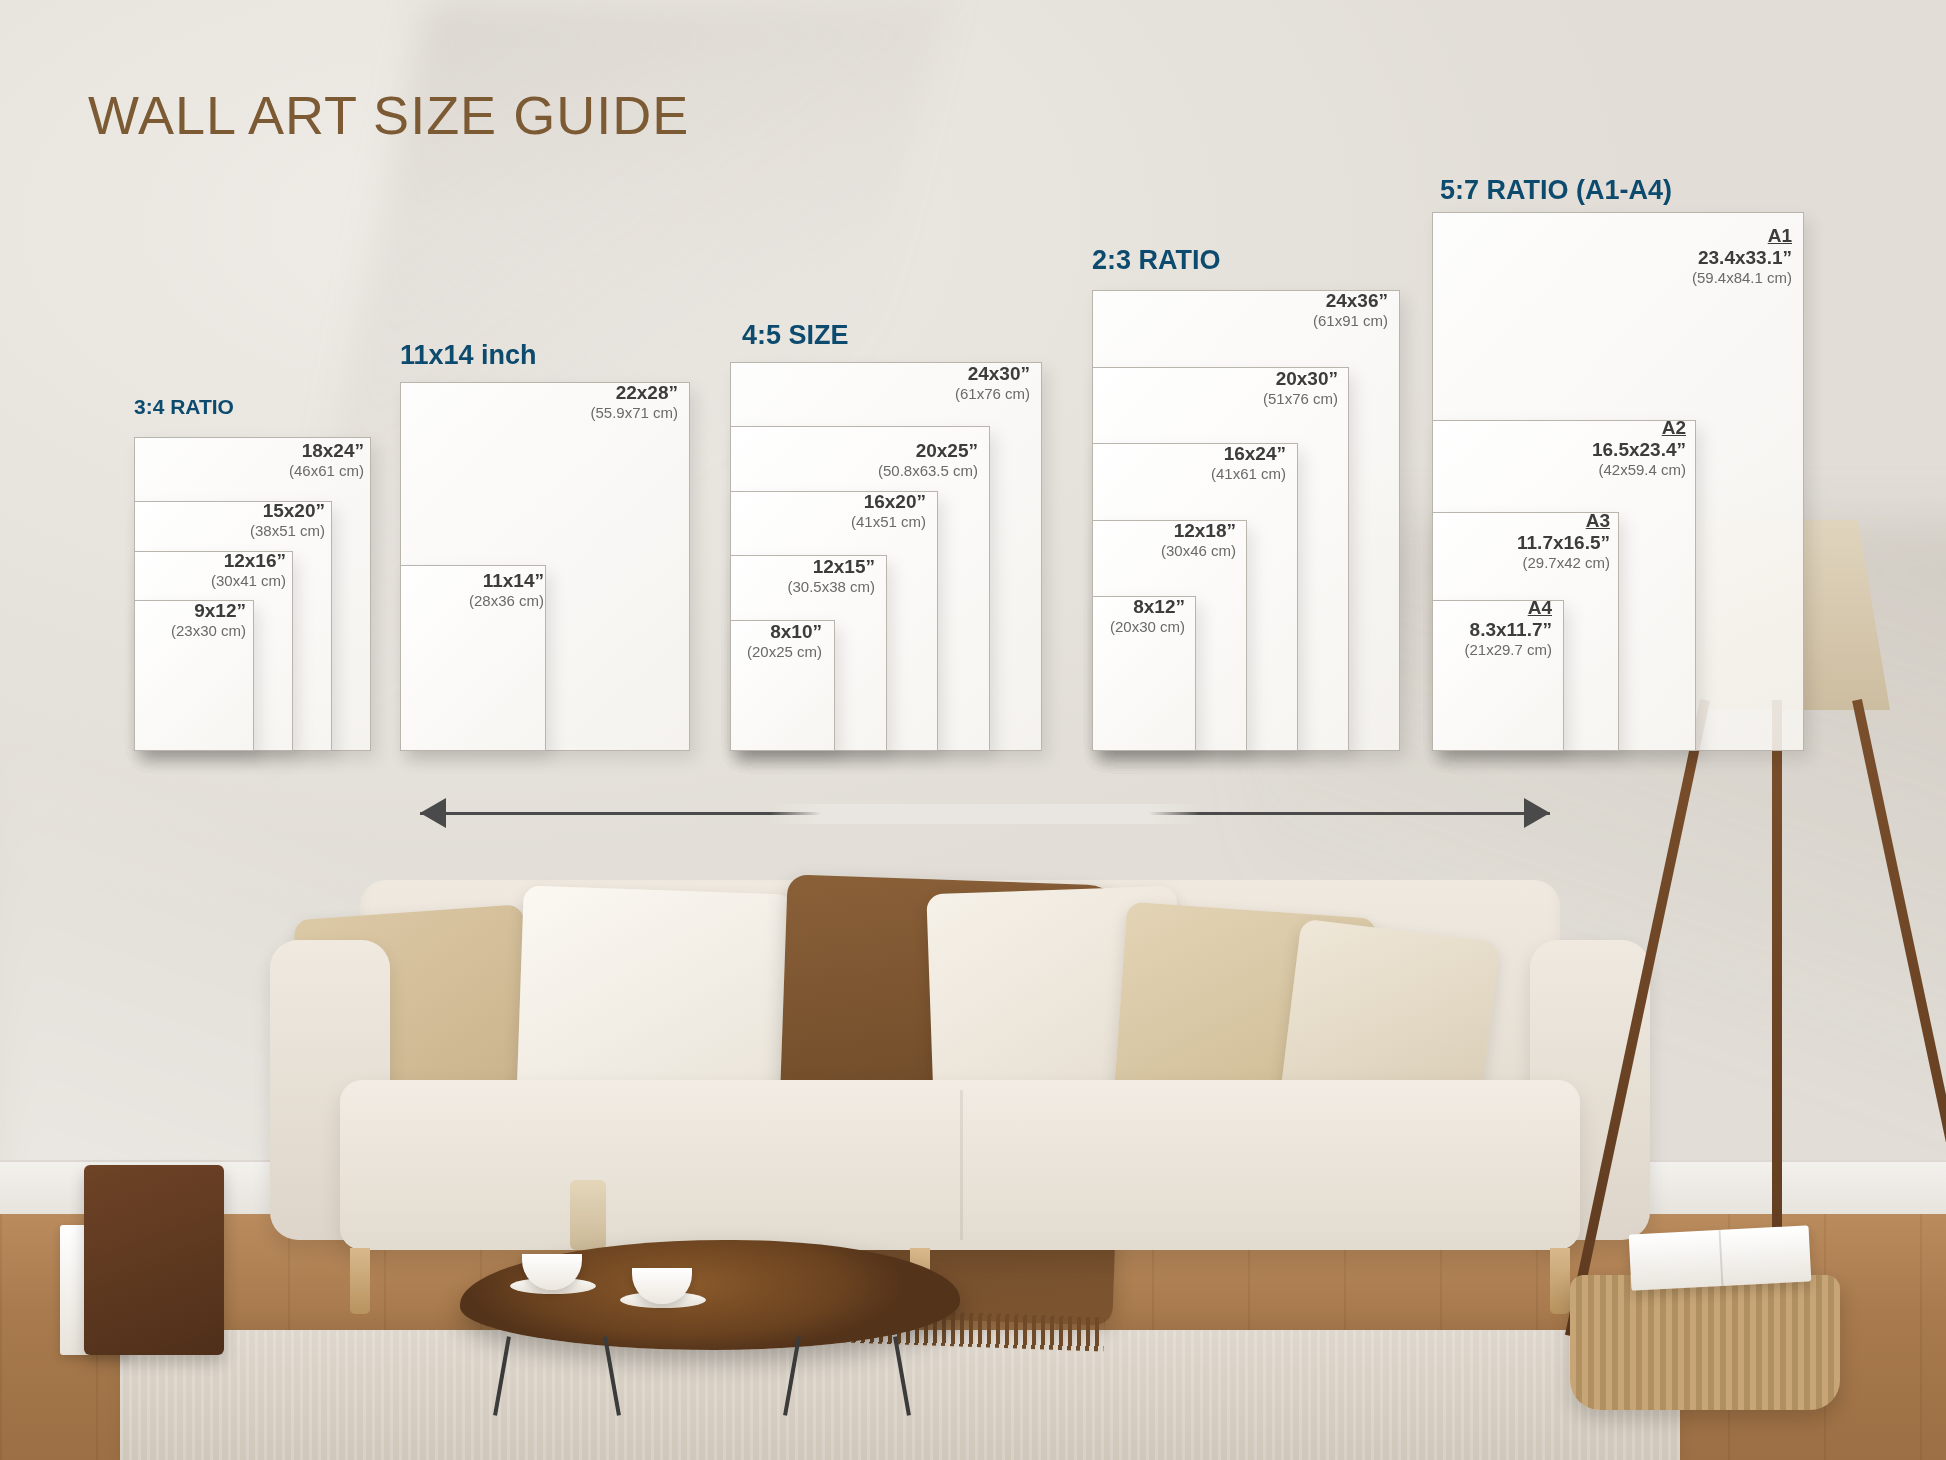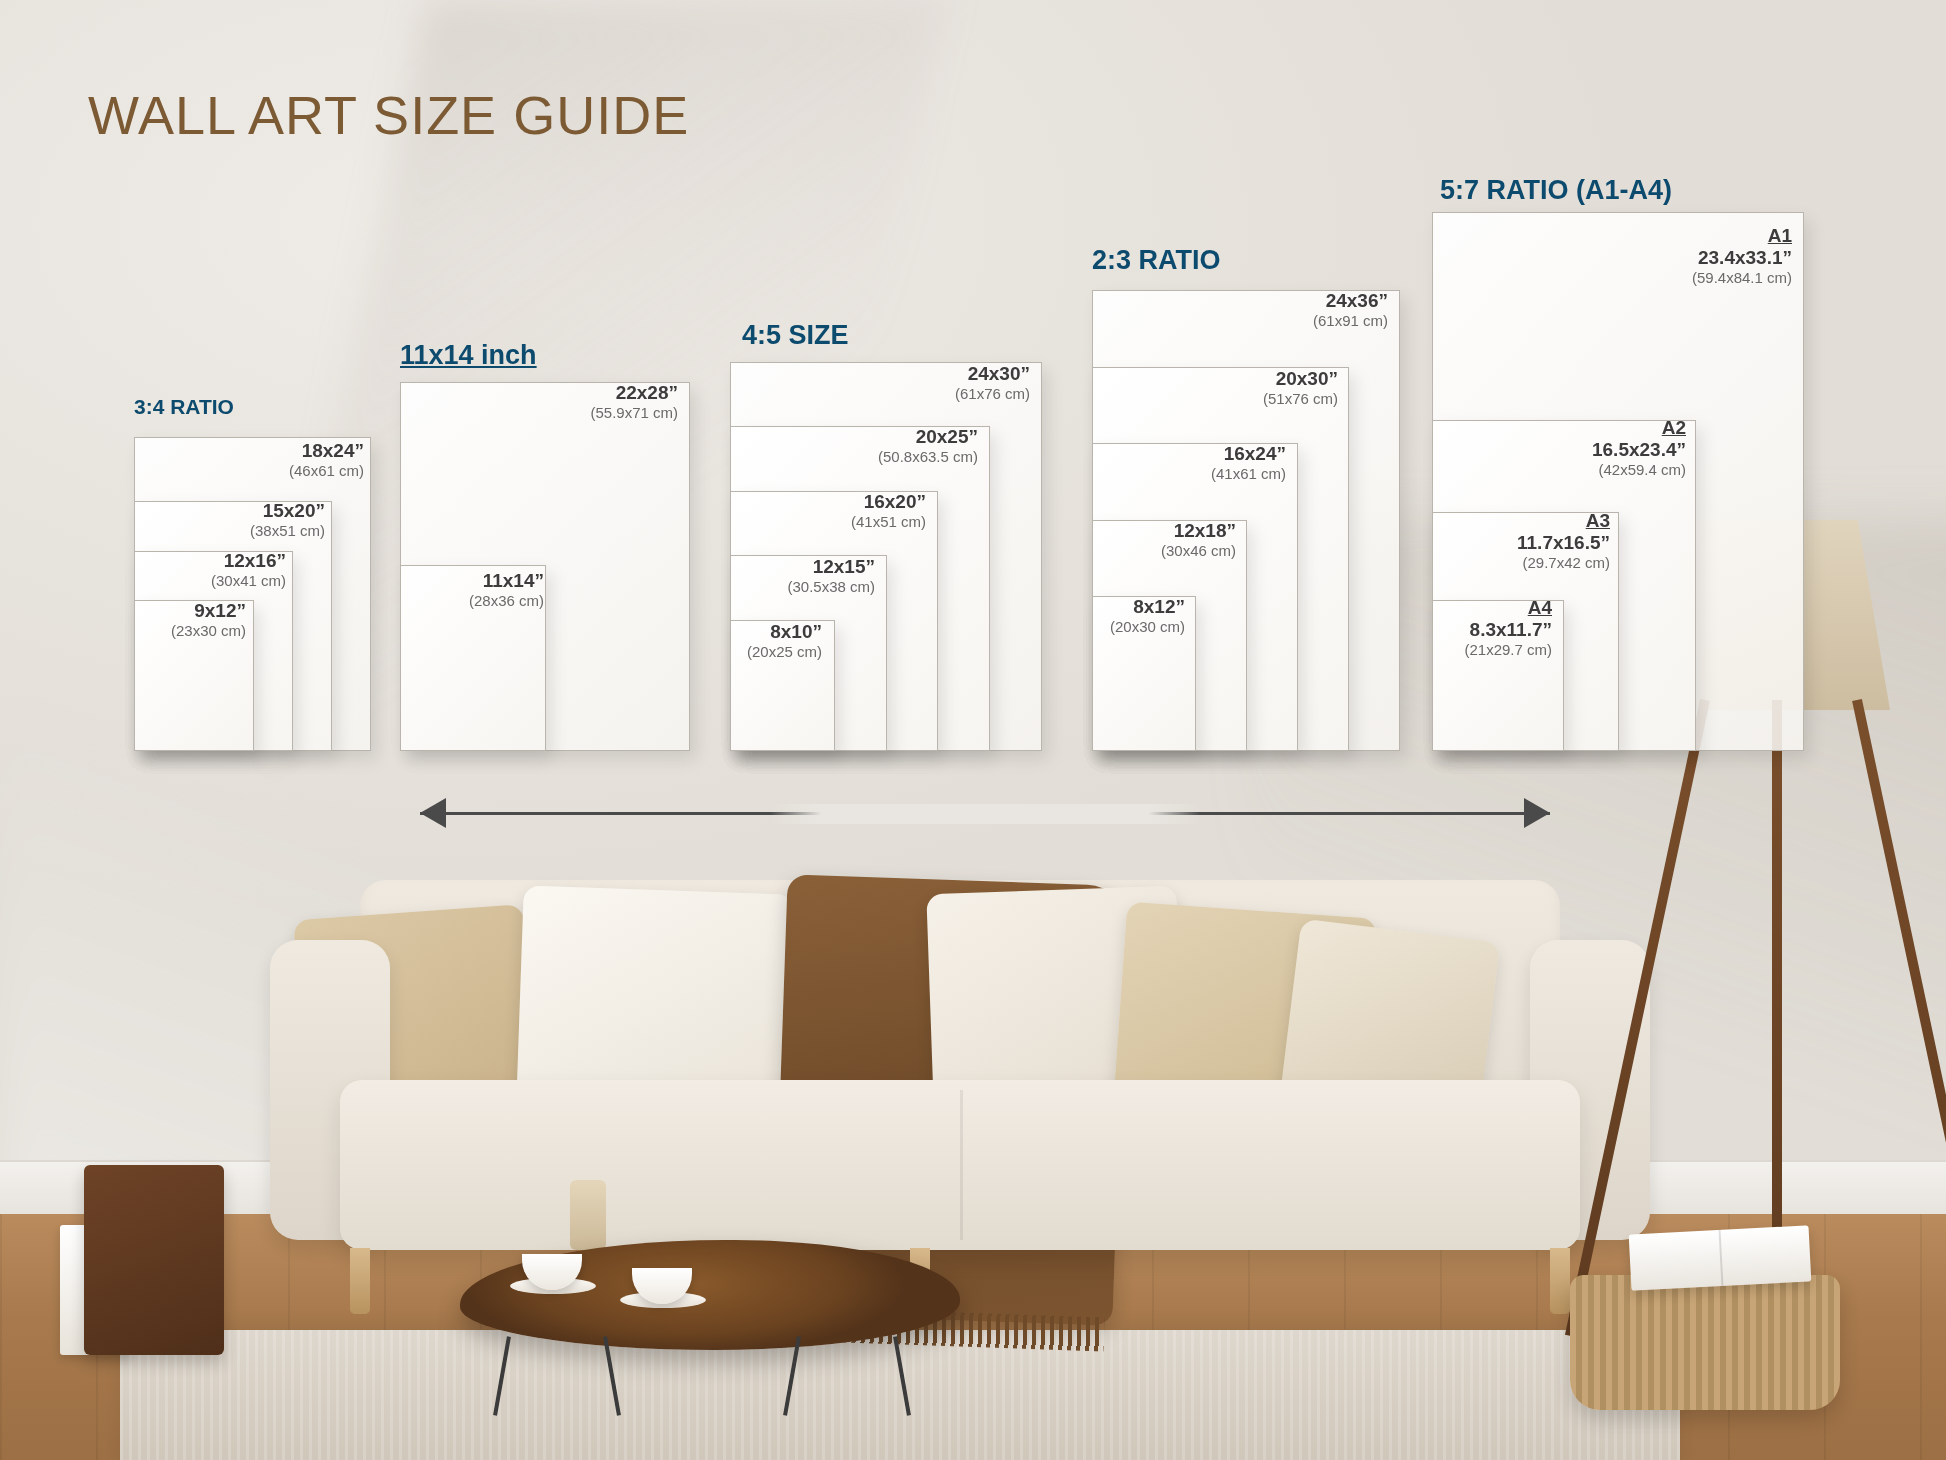--- a/index.html
+++ b/index.html
@@ -282,21 +282,21 @@
   </div>
 
   <div class="frame" style="left:134px;top:600px;width:118px;height:149px;"></div>
   <div class="frame-label" style="left:42px;top:600px;width:204px;">
     <div class="fl-size">9x12”</div>
     <div class="fl-cm">(23x30 cm)</div>
   </div>
 </div>
 
 <div class="group" style="left:0;top:0;">
-  <div class="group-label" style="left:400px;top:340px;font-size:27px;text-decoration:underline;">11x14 inch</div>
+  <div class="group-label" style="left:400px;top:340px;font-size:27px;">11x14 inch</div>
 
   <div class="frame" style="left:400px;top:382px;width:288px;height:367px;"></div>
   <div class="frame-label" style="left:390px;top:382px;width:288px;">
     <div class="fl-size">22x28”</div>
     <div class="fl-cm">(55.9x71 cm)</div>
   </div>
 
   <div class="frame" style="left:400px;top:565px;width:144px;height:184px;"></div>
   <div class="frame-label" style="left:330px;top:570px;width:214px;text-align:right;">
     <div class="fl-size">11x14”</div>
@@ -307,21 +307,21 @@
 <div class="group" style="left:0;top:0;">
   <div class="group-label" style="left:742px;top:320px;font-size:27px;">4:5 SIZE</div>
 
   <div class="frame" style="left:730px;top:362px;width:310px;height:387px;"></div>
   <div class="frame-label" style="left:720px;top:363px;width:310px;">
     <div class="fl-size">24x30”</div>
     <div class="fl-cm">(61x76 cm)</div>
   </div>
 
   <div class="frame" style="left:730px;top:426px;width:258px;height:323px;"></div>
-  <div class="frame-label" style="left:690px;top:426px;width:288px;">
+  <div class="frame-label" style="left:690px;top:440px;width:288px;">
     <div class="fl-size">20x25”</div>
     <div class="fl-cm">(50.8x63.5 cm)</div>
   </div>
 
   <div class="frame" style="left:730px;top:491px;width:206px;height:258px;"></div>
   <div class="frame-label" style="left:680px;top:491px;width:246px;">
     <div class="fl-size">16x20”</div>
     <div class="fl-cm">(41x51 cm)</div>
   </div>
 

